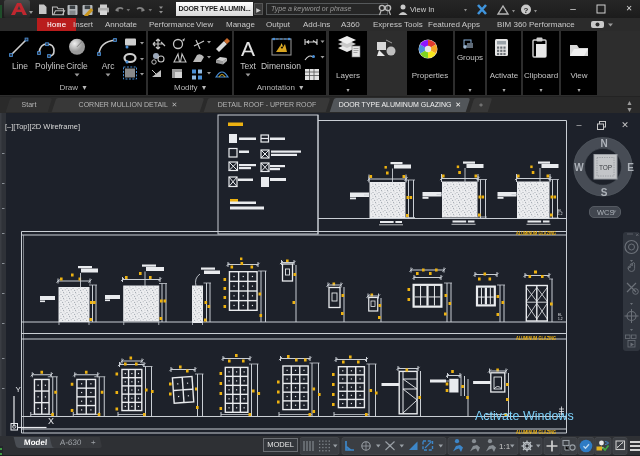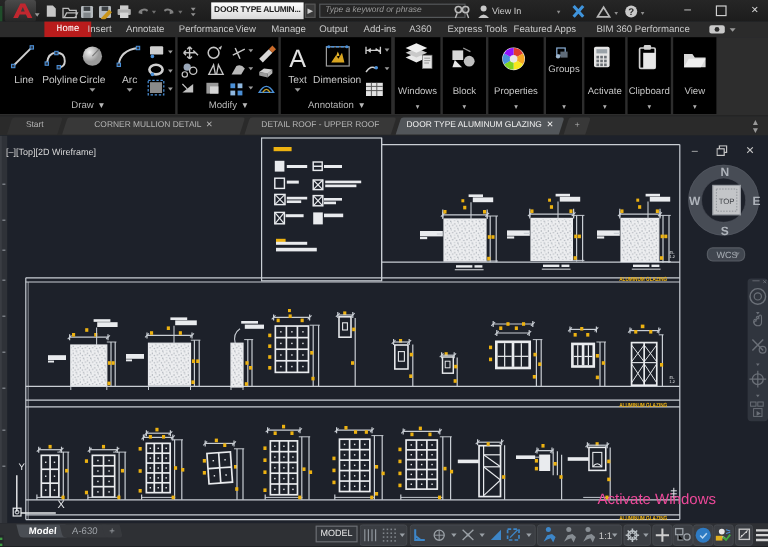--- a/index.html
+++ b/index.html
@@ -31,21 +31,21 @@
 #filetabs { left:0; top:97px; width:640px; height:16px; background:#2a2a2a; }
 .ftab { position:absolute; top:1px; height:14px; font-size:7px; line-height:14px; color:#b5b5b5; background:#383838; text-align:center; transform:skewX(-18deg); border-radius:2px 2px 0 0; }
 .ftab > span { display:block; transform:skewX(18deg); }
 .ftab.active { background:#52565a; color:#f2f2f2; }
 .ftab.start { background:#313131; }
 
 #canvas { left:0; top:113px; width:640px; height:323px; background:#1d212a; overflow:hidden; }
 #leftstrip { left:0; top:0; width:6px; height:323px; background:#2f3238; }
 #vplabel { left:5px; top:9px; font-size:7.5px; color:#d8d8d8; }
 .cwin { top:7px; width:10px; height:10px; color:#c6c6c6; font-size:9px; line-height:10px; text-align:center; }
-#watermark1 { left:498px; top:296px; font-size:12.5px; color:#ec4899; }
+#watermark1 { left:475px; top:296px; font-size:12.5px; color:#7dd3fc; }
 #watermark2 { left:476px; top:315px; font-size:8.5px; color:#6f757e; }
 
 #bottombar { left:0; top:436px; width:640px; height:20px; background:#2e3034; }
 .ltab { position:absolute; top:1px; height:11px; font-size:8px; line-height:11px; color:#9fa3a8; padding:0 9px; transform:skewX(14deg); border-radius:0 0 3px 3px; background:#37393d; }
 .ltab > span { display:block; transform:skewX(-18deg); }
 .ltab.active { background:#4a4e54; color:#fff; font-weight:bold; }
 #modelbtn { left:263px; top:2px; width:35px; height:14px; border:1px solid #6a6d72; color:#e8e8e8; font-size:7.5px; text-align:center; line-height:12px; background:#33363b; }
 </style>
 </head>
 <body>
@@ -133,25 +133,21 @@
     <div class="panel" style="left:0; width:146px">
       <div class="plabel" style="bottom:3px">Draw &nbsp;▾</div>
     </div>
     <div class="panel" style="left:148px; width:84px">
       <div class="plabel" style="bottom:3px">Modify &nbsp;▾</div>
     </div>
     <div class="panel" style="left:234px; width:92px">
       <div class="plabel" style="bottom:3px">Annotation &nbsp;▾</div>
     </div>
     <div class="panel bigpanel" style="left:329px; width:38px">
-      <div class="ilabel" style="left:0;width:38px;top:40px">Windows</div>
-        <div class="pdrop">▾</div>
-    </div>
-    <div class="panel bigpanel" style="left:369px; width:36px">
-      <div class="ilabel" style="left:0;width:36px;top:40px">Block</div>
+      <div class="ilabel" style="left:0;width:38px;top:40px">Layers</div>
         <div class="pdrop">▾</div>
     </div>
     <div class="panel bigpanel" style="left:407px; width:46px">
       <div class="ilabel" style="left:0;width:46px;top:40px">Properties</div>
         <div class="pdrop">▾</div>
     </div>
     <div class="panel bigpanel" style="left:455px; width:30px">
       <div class="ilabel" style="left:0;width:30px;top:22px">Groups</div>
         <div class="pdrop">▾</div>
     </div>

